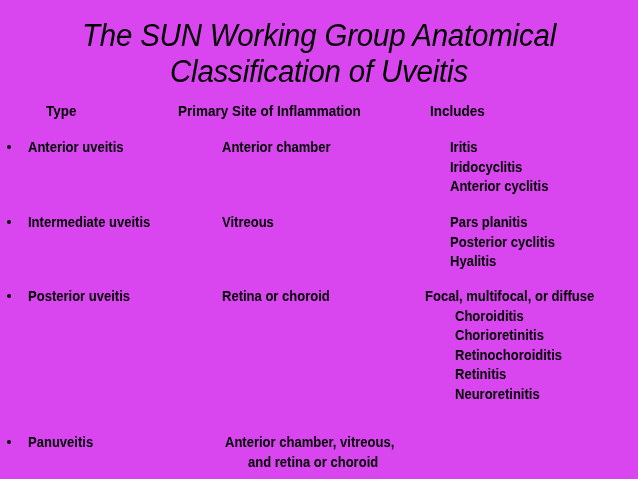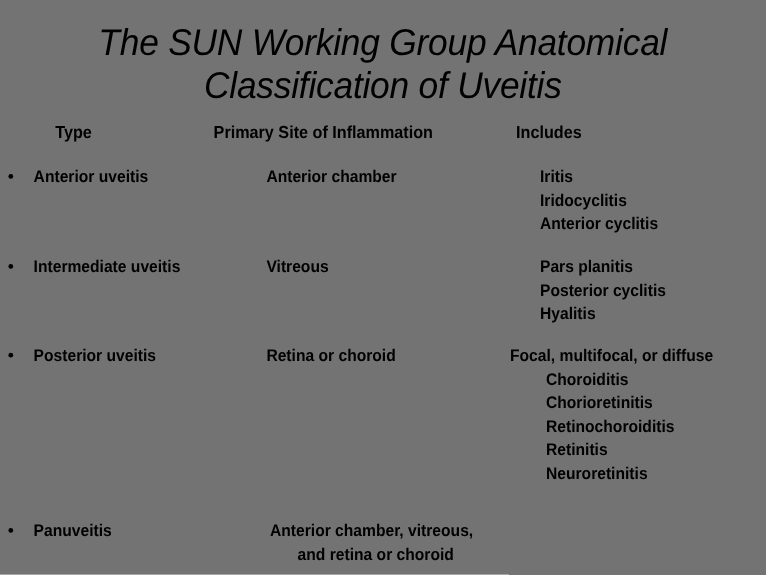--- a/index.html
+++ b/index.html
@@ -12,21 +12,21 @@
     height: 479px;
     position: relative;
     overflow: hidden;
     font-family: "Liberation Sans", "DejaVu Sans", sans-serif;
     color: #000000;
     -webkit-font-smoothing: antialiased;
   }
   .slide {
     position: absolute;
     inset: 0;
-    background: #737373;
+    background: #d946ef;
   }
 
   
   .title {
     position: absolute;
     left: 14px;
     top: 18px;
     width: 610px;
     text-align: center;
     font-style: italic;

